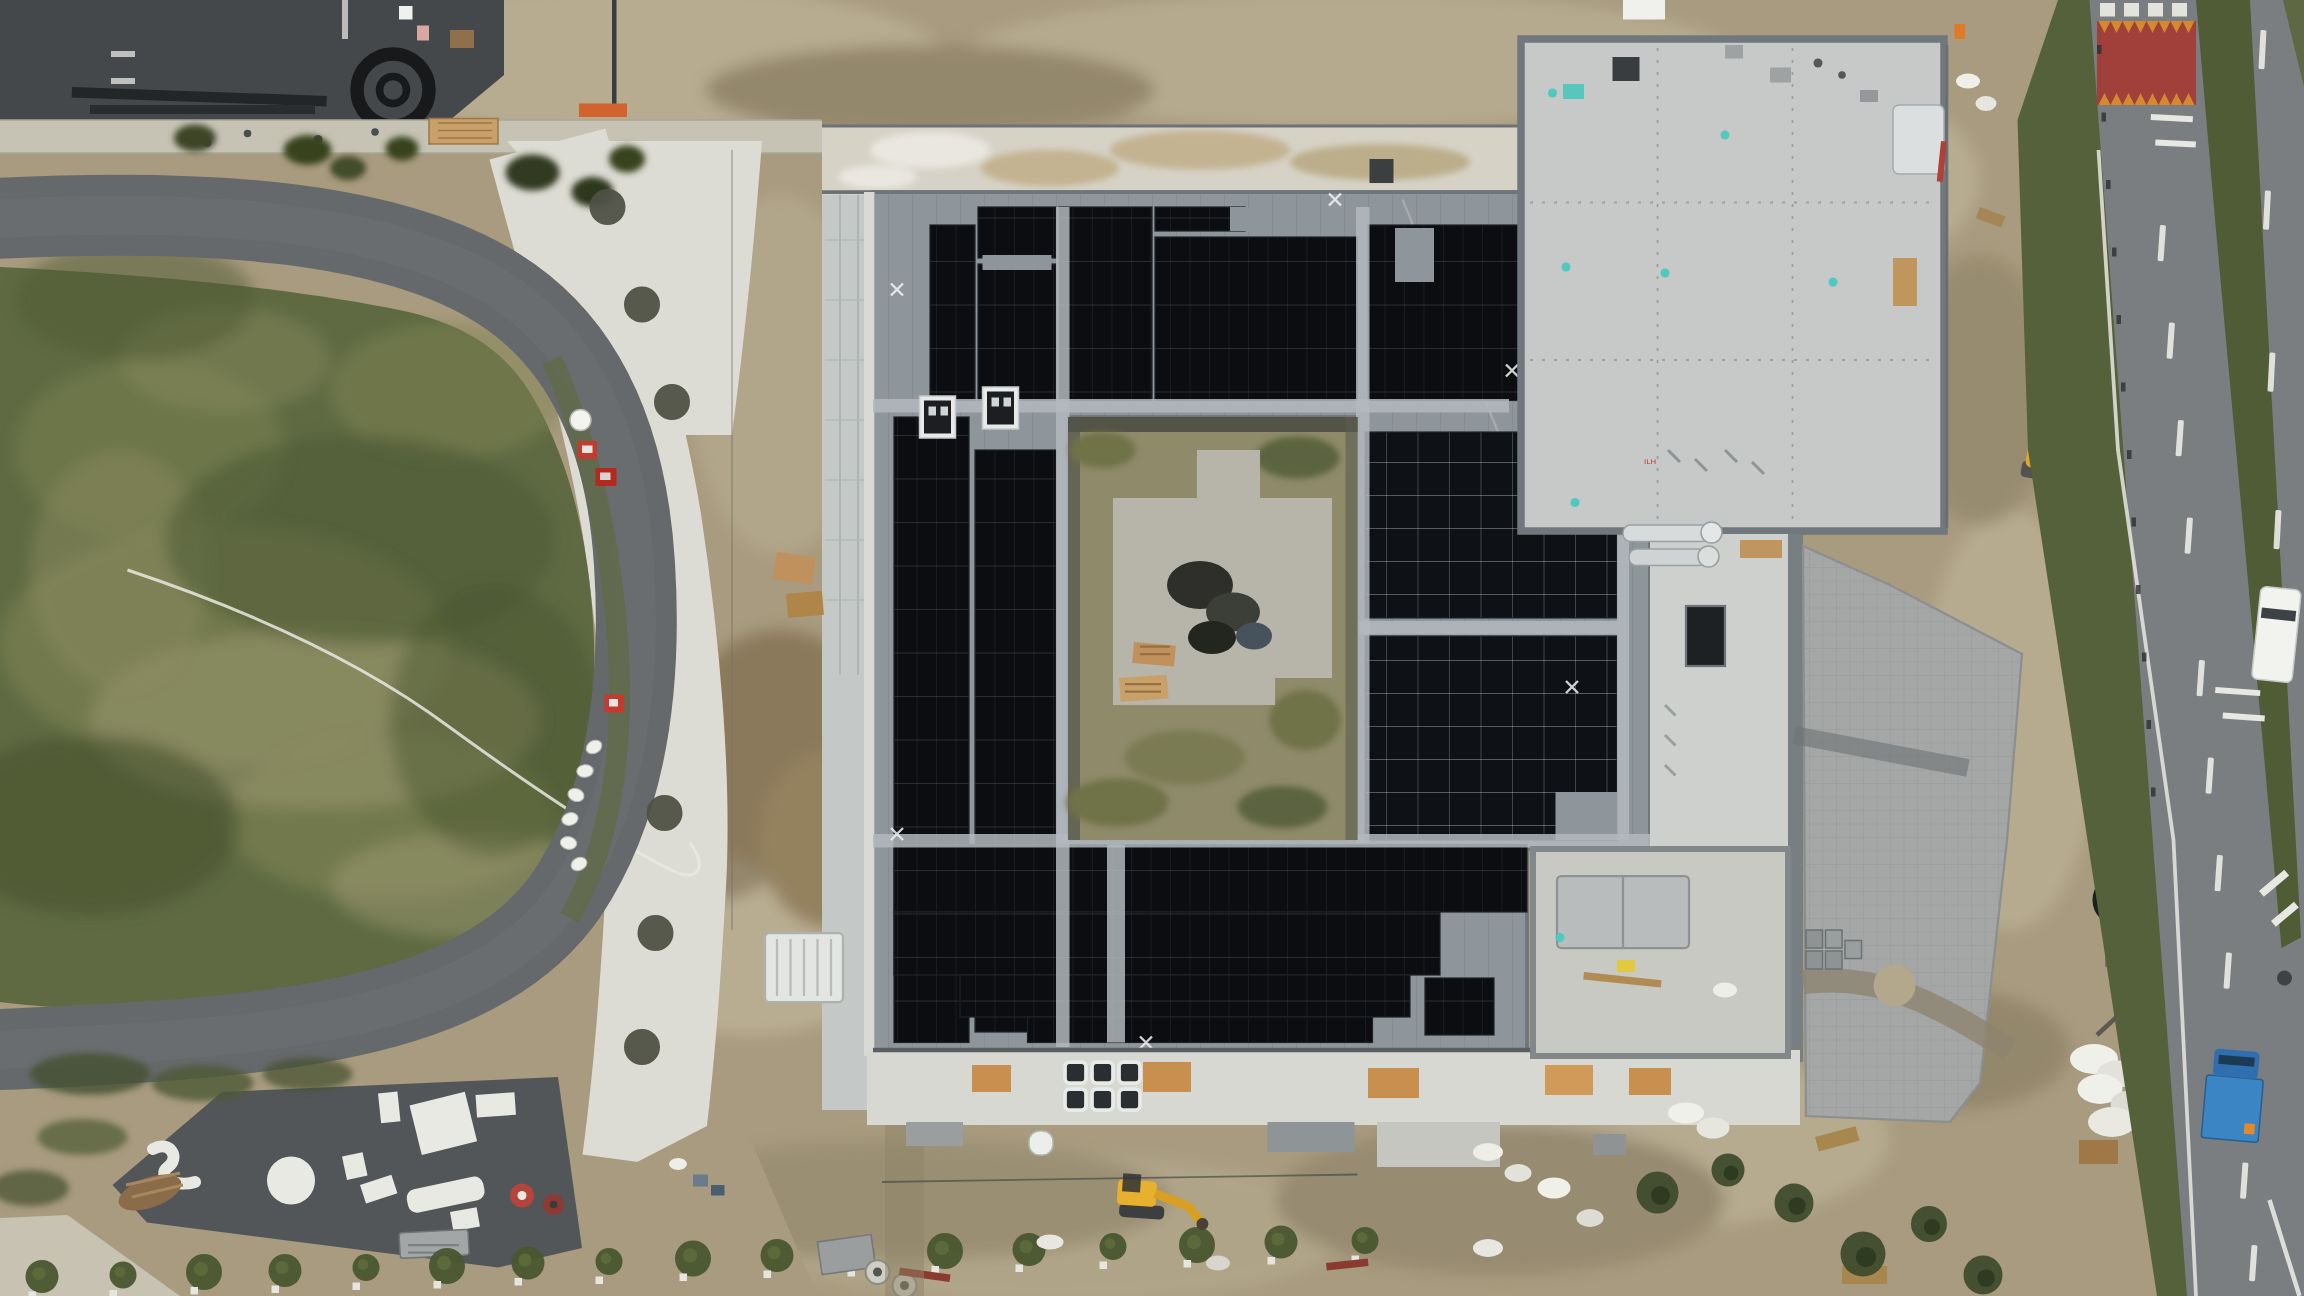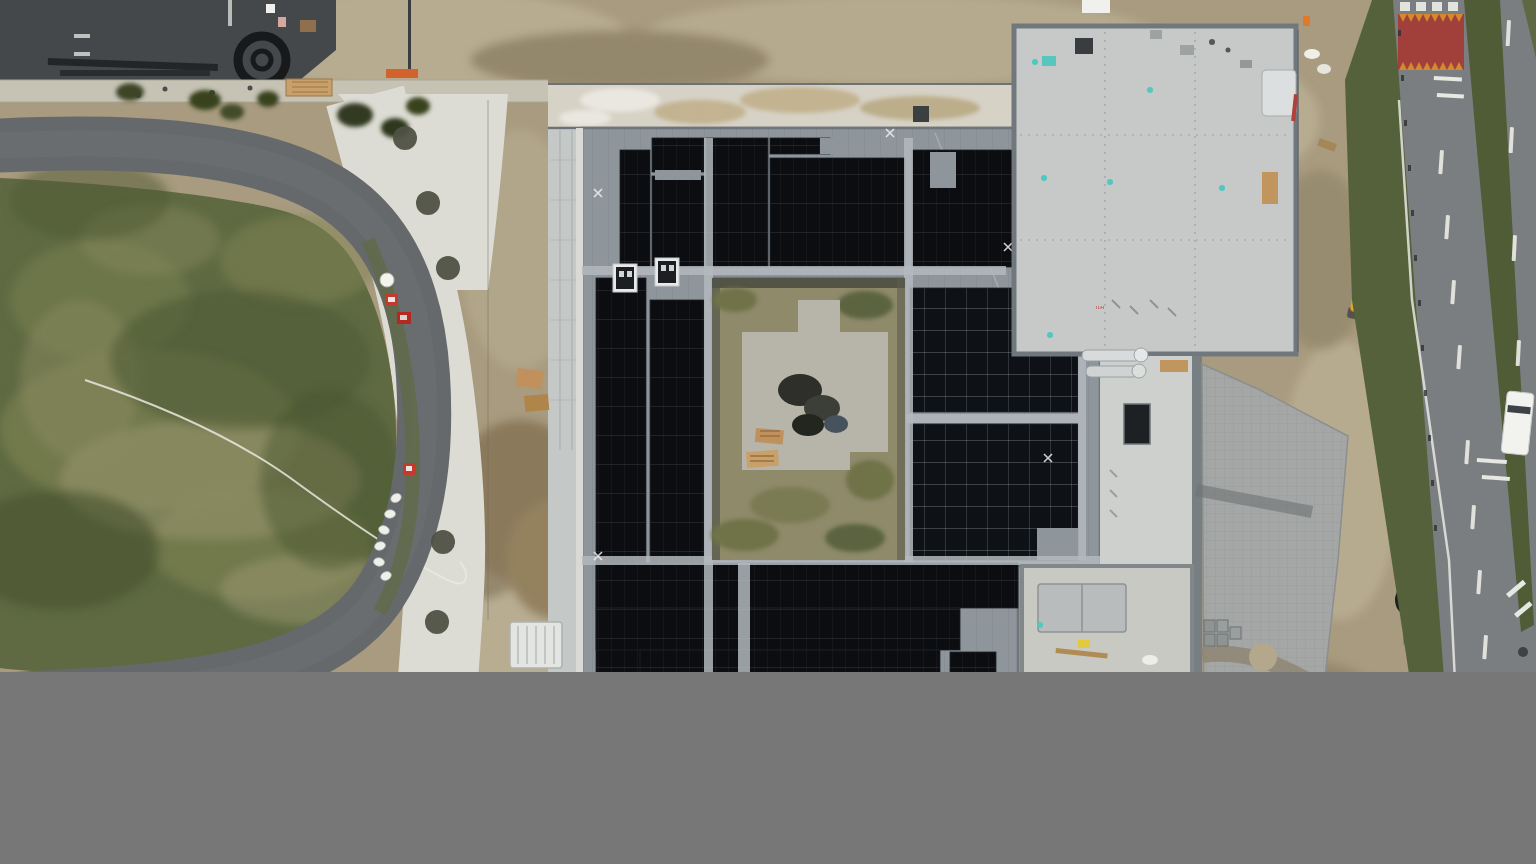--- a/index.html
+++ b/index.html
@@ -1,16 +1,16 @@
 <!DOCTYPE html>
 <html><head>
 <meta charset="utf-8">
 <style>
   html,body{margin:0;padding:0;background:#777;}
-  .scene{position:relative;width:1536px;height:672px;overflow:hidden;
+  .scene{position:relative;width:1536px;height:864px;overflow:hidden;
          font-family:"DejaVu Sans",sans-serif;background:#4d7c0f;}
   svg{position:absolute;left:0;top:0;display:block;}
 </style>
 </head>
 <body>
 
 <div class="scene">
 <svg width="1536" height="864" viewBox="0 0 1536 864">
 <defs>
   <pattern id="pA" width="13" height="29" patternUnits="userSpaceOnUse">

